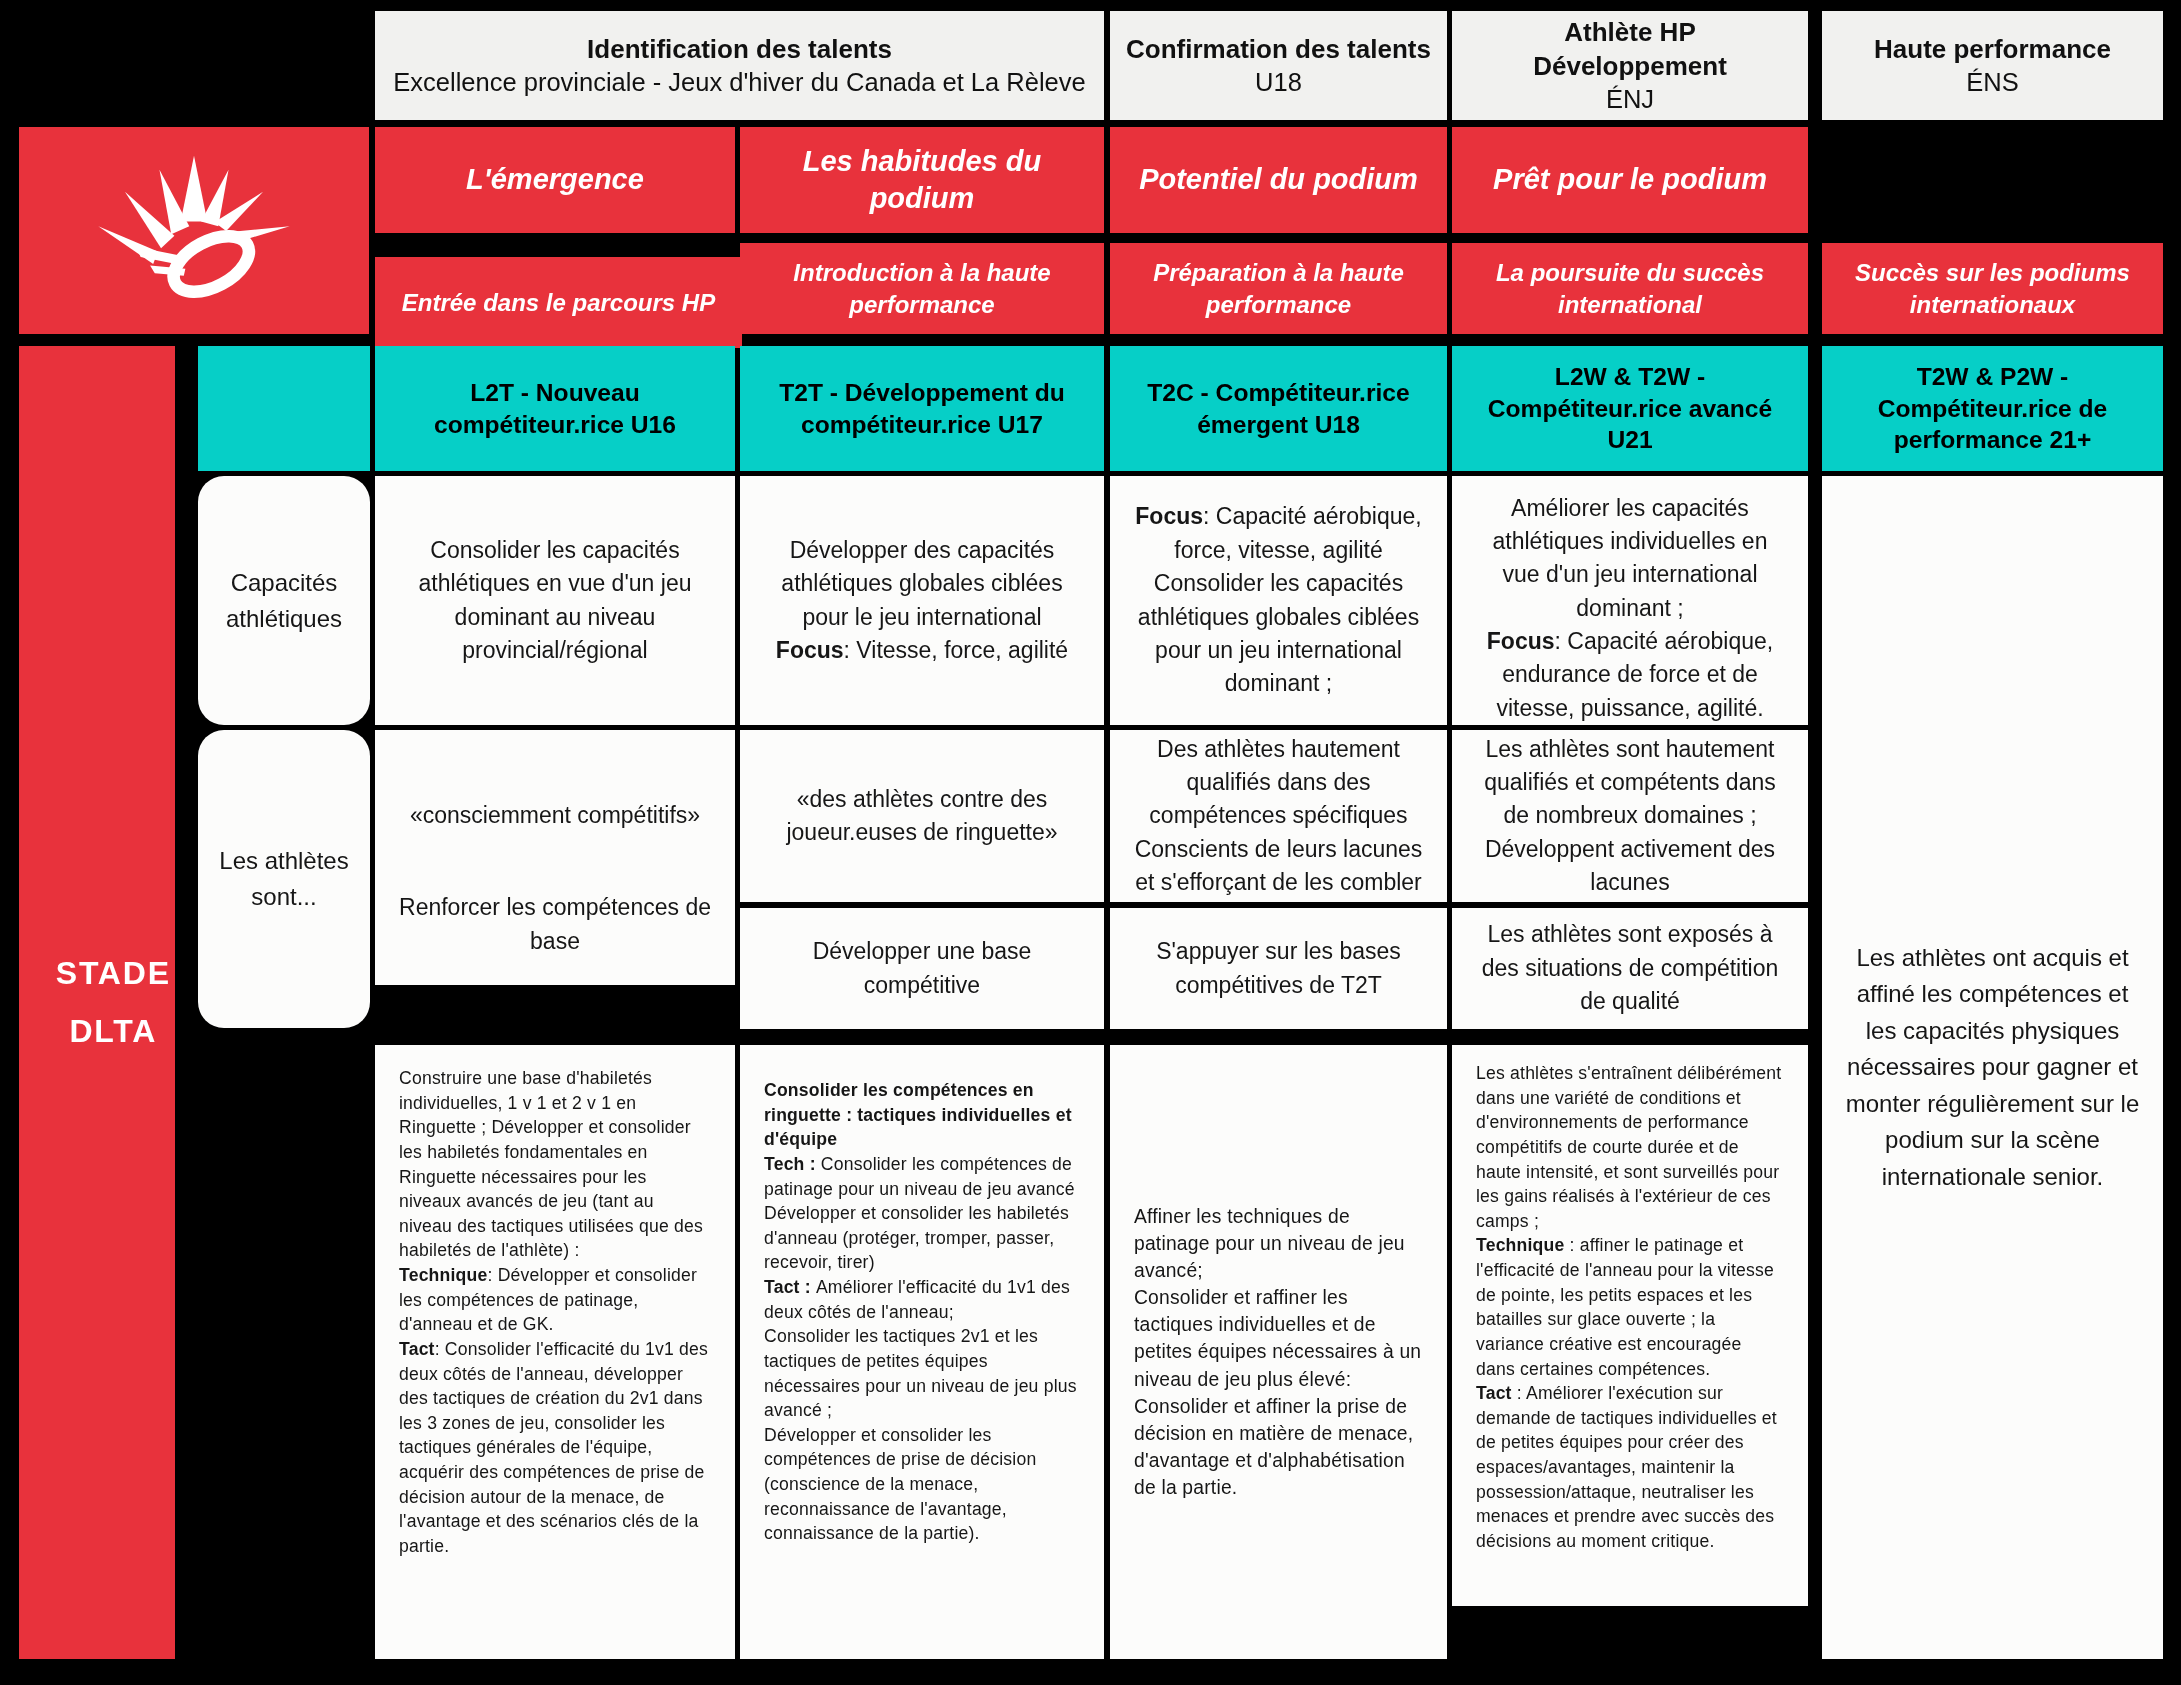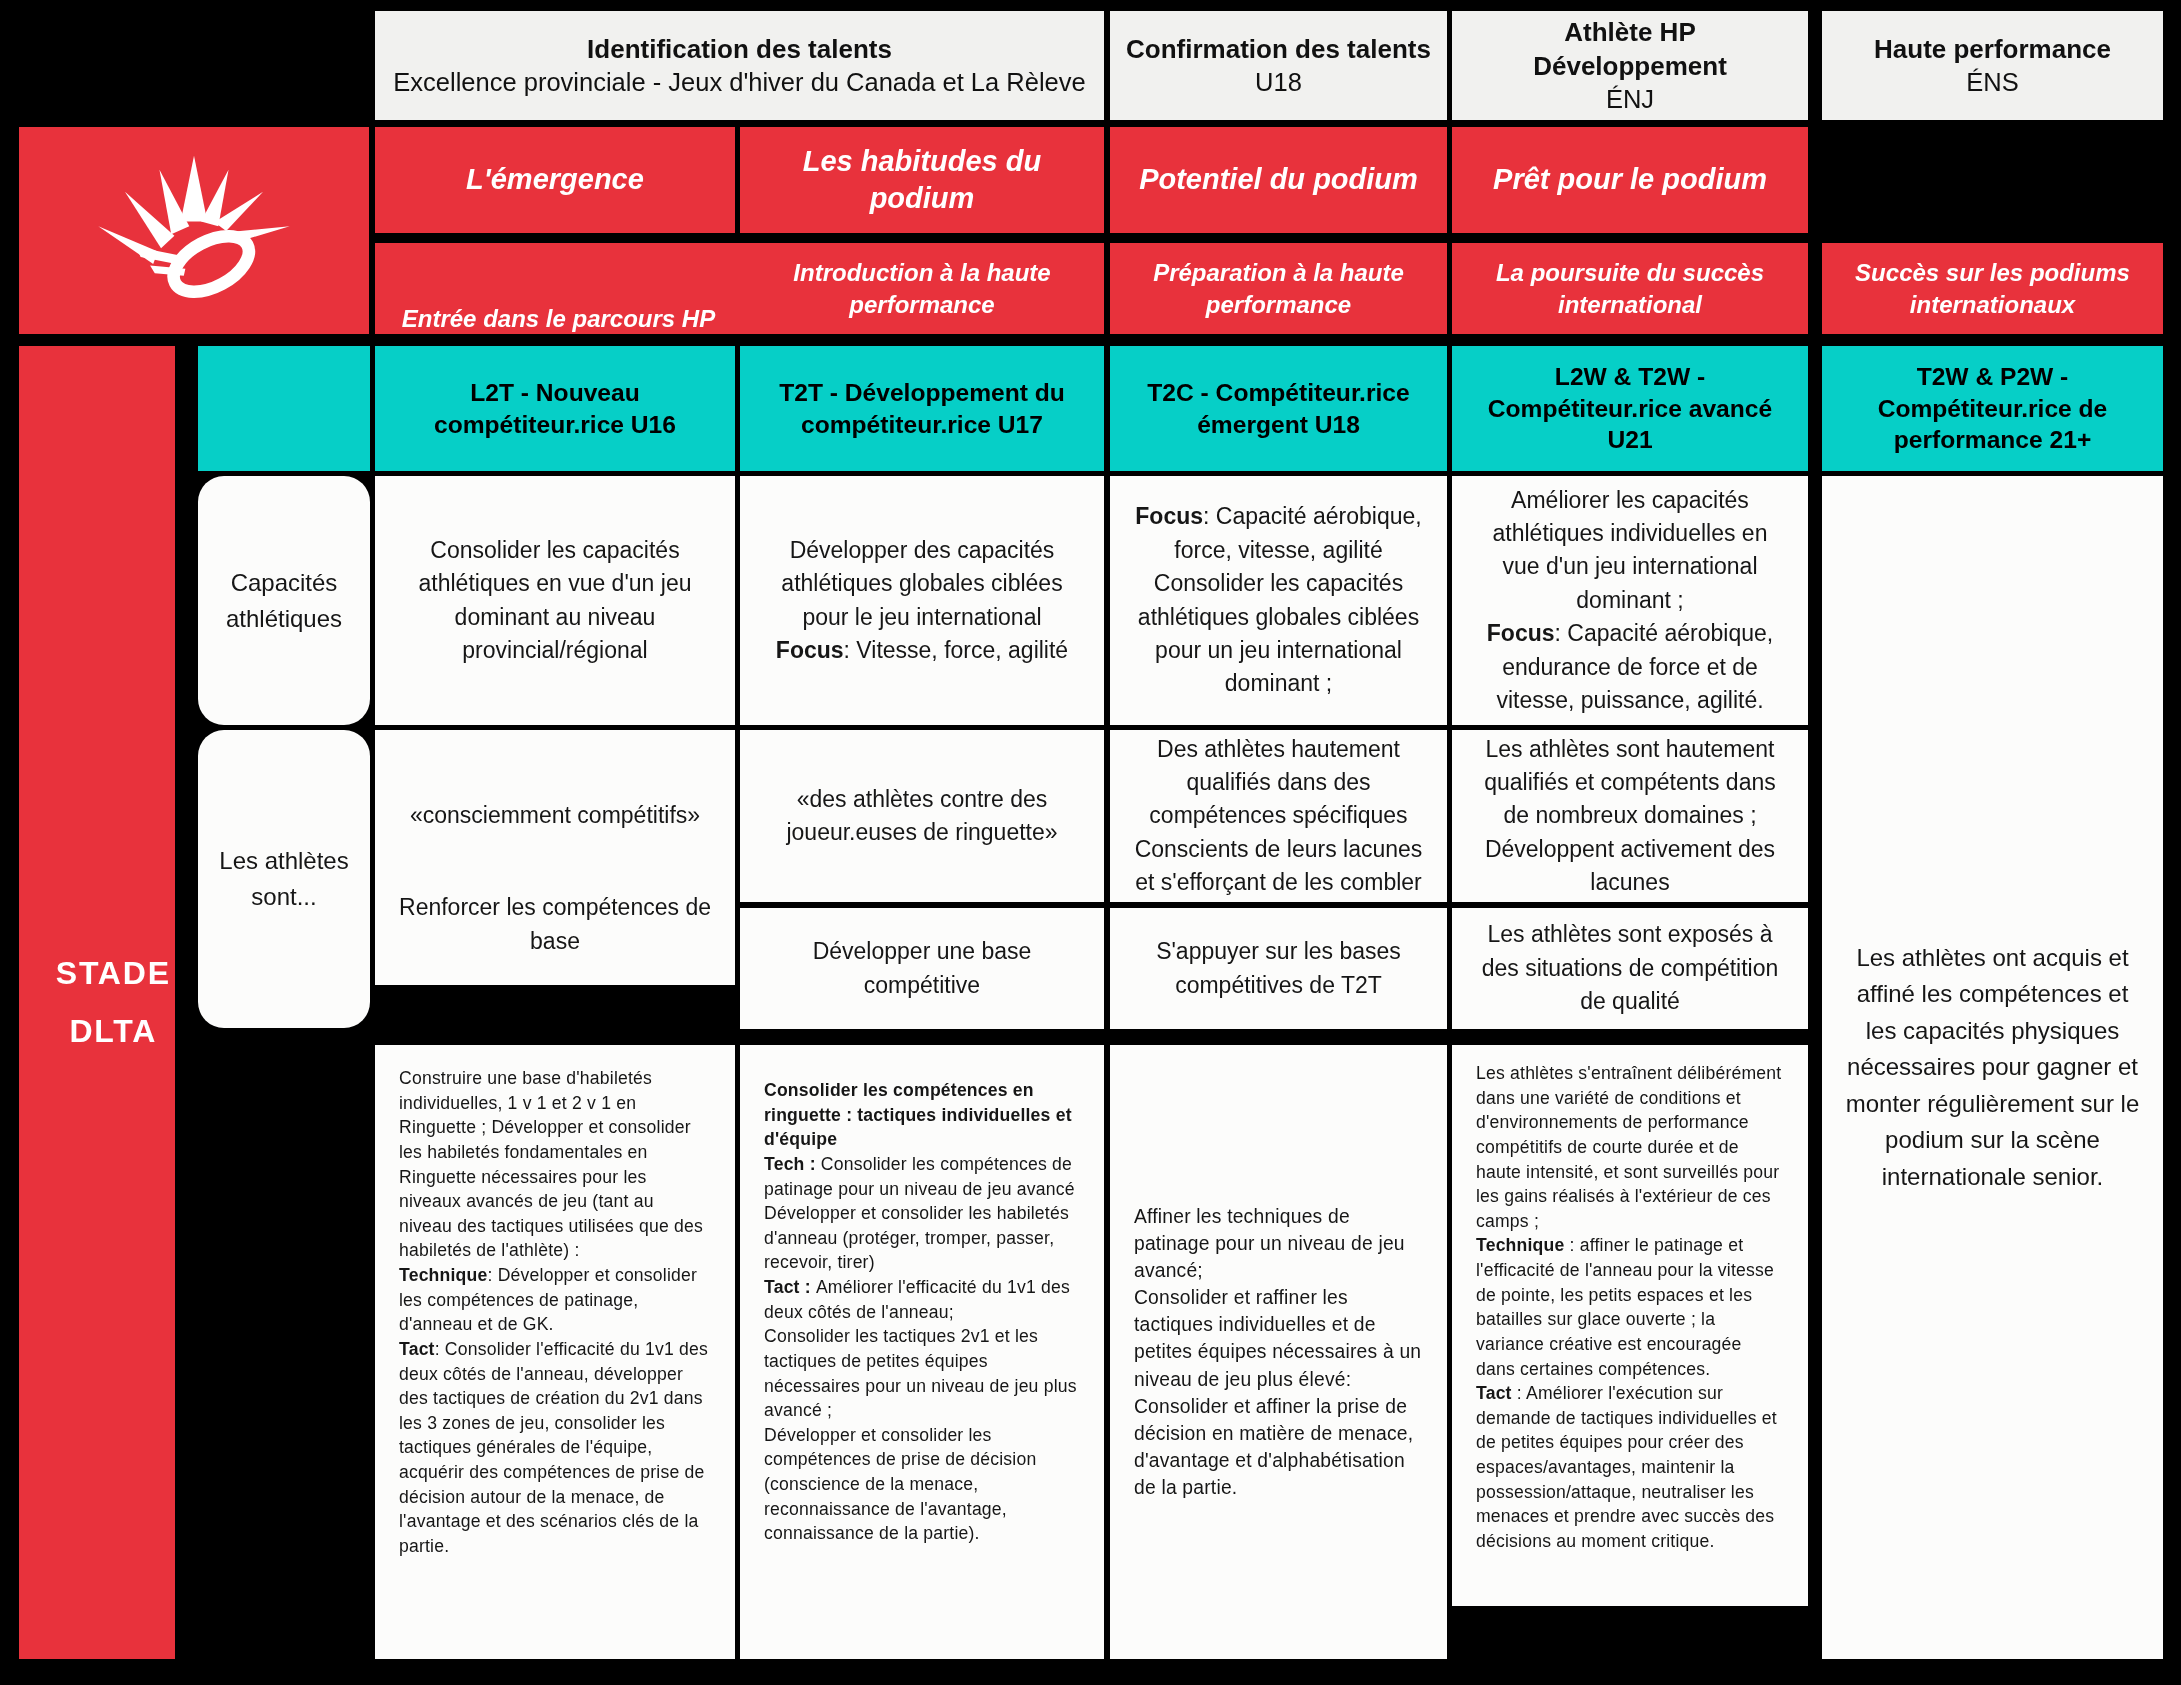--- a/index.html
+++ b/index.html
@@ -70,21 +70,21 @@
   <div class="cell red phase" style="left:740px;top:127px;width:364px;height:106px;">
     <div>Les habitudes du podium</div>
   </div>
   <div class="cell red phase" style="left:1110px;top:127px;width:337px;height:106px;">
     <div>Potentiel du podium</div>
   </div>
   <div class="cell red phase" style="left:1452px;top:127px;width:356px;height:106px;">
     <div>Prêt pour le podium</div>
   </div>
 
-  <div class="cell red pathw" style="left:375px;top:243px;width:367px;height:91px;justify-content:flex-end;">
+  <div class="cell red pathw" style="left:375px;top:257px;width:367px;height:91px;">
     <div>Entrée dans le parcours HP</div>
   </div>
   <div class="cell red pathw" style="left:740px;top:243px;width:364px;height:91px;">
     <div>Introduction à la haute performance</div>
   </div>
   <div class="cell red pathw" style="left:1110px;top:243px;width:337px;height:91px;">
     <div>Préparation à la haute performance</div>
   </div>
   <div class="cell red pathw" style="left:1452px;top:243px;width:356px;height:91px;">
     <div>La poursuite du succès international</div>
@@ -122,21 +122,21 @@
     <div>Consolider les capacités athlétiques en vue d'un jeu dominant au niveau provincial/régional</div>
   </div>
   <div class="cell white body-md" style="left:740px;top:476px;width:364px;height:249px;">
       <div class="para"><span>Développer des capacités athlétiques globales ciblées pour le jeu international</span></div>
       <div class="para"><b>Focus</b><span>: Vitesse, force, agilité</span></div>
     </div>
   <div class="cell white body-md" style="left:1110px;top:476px;width:337px;height:249px;">
       <div class="para"><b>Focus</b><span>: Capacité aérobique, force, vitesse, agilité</span></div>
       <div class="para"><span>Consolider les capacités athlétiques globales ciblées pour un jeu international dominant ;</span></div>
     </div>
-  <div class="cell white body-md" style="left:1452px;top:476px;width:356px;height:249px;">
+  <div class="cell white body-md" style="left:1452px;top:476px;width:356px;height:249px;justify-content:flex-end;">
       <div class="para"><span>Améliorer les capacités athlétiques individuelles en vue d'un jeu international dominant ;</span></div>
       <div class="para"><b>Focus</b><span>: Capacité aérobique, endurance de force et de vitesse, puissance, agilité.</span></div>
     </div>
 
   <div class="cell white summary" style="left:1822px;top:476px;width:341px;height:1183px;">
     <div>Les athlètes ont acquis et affiné les compétences et les capacités physiques nécessaires pour gagner et monter régulièrement sur le podium sur la scène internationale senior.</div>
   </div>
 
   <div class="cell white rowlabel" style="left:198px;top:730px;width:172px;height:298px;">
     <div>Les athlètes sont...</div>

